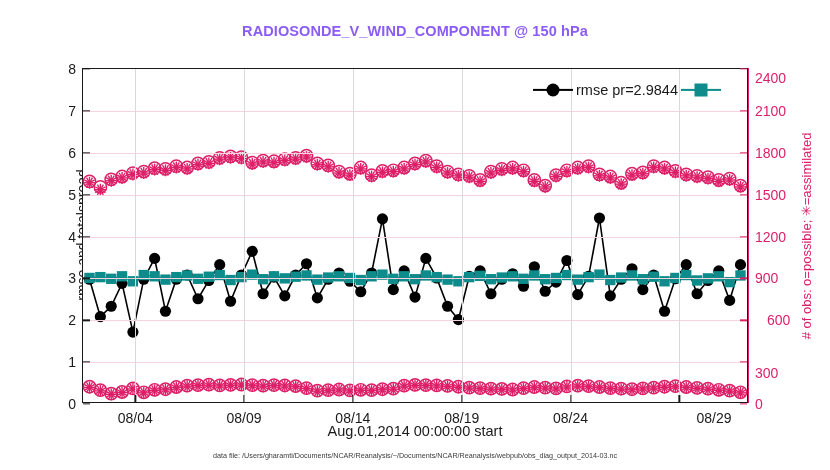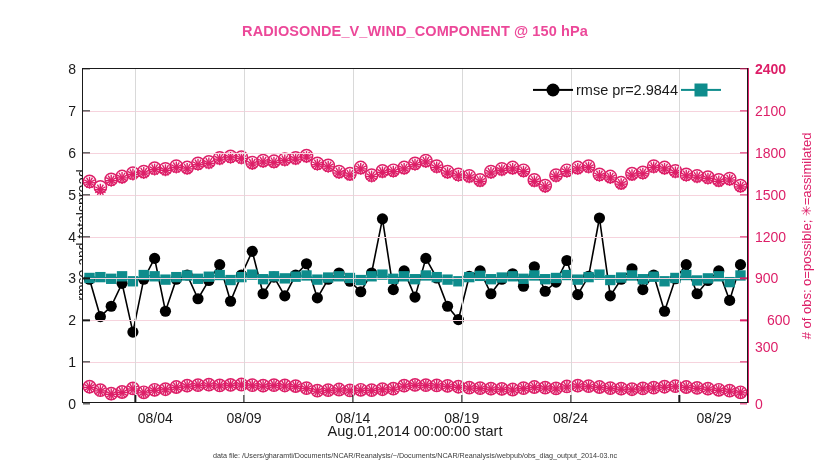--- a/index.html
+++ b/index.html
@@ -15,21 +15,21 @@
 
   .title-block {
     position: absolute; left: 0; top: 22px; width: 830px;
     text-align: center; pointer-events: none;
   }
   .title-line1 {
     font-size: 14.5px; font-weight: bold; color: #000; letter-spacing: 0.1px;
     line-height: 19px;
   }
   .title-line2 {
-    font-size: 14.5px; font-weight: bold; color: #ec4899; letter-spacing: 0.1px;
+    font-size: 14.5px; font-weight: bold; color: #8b5cf6; letter-spacing: 0.1px;
     line-height: 19px;
   }
 
   
   .plot-box {
     position: absolute;
     left: 82px; top: 68px; width: 666px; height: 335px;
     border: 1.3px solid #1a1a1a;
     background: #ffffff;
   }
@@ -1153,38 +1153,38 @@
       <div class="gridline-h" style="top: 83.75px;"></div>
       <div class="ytick-left" style="top: 83.75px;">6</div>
       <div class="ytick-mark-left" style="top: 83.75px;"></div>
       <div class="gridline-h" style="top: 41.875px;"></div>
       <div class="ytick-left" style="top: 41.875px;">7</div>
       <div class="ytick-mark-left" style="top: 41.875px;"></div>
       <div class="ytick-left" style="top: 0px;">8</div>
       <div class="ytick-mark-left" style="top: 0px;"></div>
       <div class="ytick-right" style="top: 335px;">0</div>
       <div class="ytick-mark-right" style="top: 335px; background: rgb(221, 31, 104);"></div>
-      <div class="ytick-right" style="top: 278px;">300</div>
+      <div class="ytick-right" style="top: 304px;">300</div>
       <div class="ytick-mark-right" style="top: 293.125px; background: rgb(221, 31, 104);"></div>
       <div class="ytick-right" style="top: 251.25px; margin-left: 20px;">600</div>
       <div class="ytick-mark-right" style="top: 251.25px; background: rgb(221, 31, 104);"></div>
       <div class="ytick-right" style="top: 209.375px;">900</div>
       <div class="ytick-mark-right" style="top: 209.375px; background: rgb(221, 31, 104);"></div>
       <div class="ytick-right" style="top: 167.5px;">1200</div>
       <div class="ytick-mark-right" style="top: 167.5px; background: rgb(221, 31, 104);"></div>
       <div class="ytick-right" style="top: 125.625px;">1500</div>
       <div class="ytick-mark-right" style="top: 125.625px; background: rgb(221, 31, 104);"></div>
       <div class="ytick-right" style="top: 83.75px;">1800</div>
       <div class="ytick-mark-right" style="top: 83.75px; background: rgb(221, 31, 104);"></div>
       <div class="ytick-right" style="top: 41.875px;">2100</div>
       <div class="ytick-mark-right" style="top: 41.875px; background: rgb(221, 31, 104);"></div>
-      <div class="ytick-right" style="top: 0px; font-weight: bold;">2400</div>
+      <div class="ytick-right" style="top: 9px;">2400</div>
       <div class="ytick-mark-right" style="top: 0px; background: rgb(221, 31, 104);"></div>
       <div class="gridline-v" style="left: 52.2353px;"></div>
-      <div class="xtick-label" style="left: 52.2353px; margin-left: 20px;">08/04</div>
+      <div class="xtick-label" style="left: 52.2353px;">08/04</div>
       <div class="xtick-mark" style="left: 52.2353px;"></div>
       <div class="gridline-v" style="left: 161.059px;"></div>
       <div class="xtick-label" style="left: 161.059px;">08/09</div>
       <div class="xtick-mark" style="left: 161.059px;"></div>
       <div class="gridline-v" style="left: 269.882px;"></div>
       <div class="xtick-label" style="left: 269.882px;">08/14</div>
       <div class="xtick-mark" style="left: 269.882px;"></div>
       <div class="gridline-v" style="left: 378.706px;"></div>
       <div class="xtick-label" style="left: 378.706px;">08/19</div>
       <div class="xtick-mark" style="left: 378.706px;"></div>

